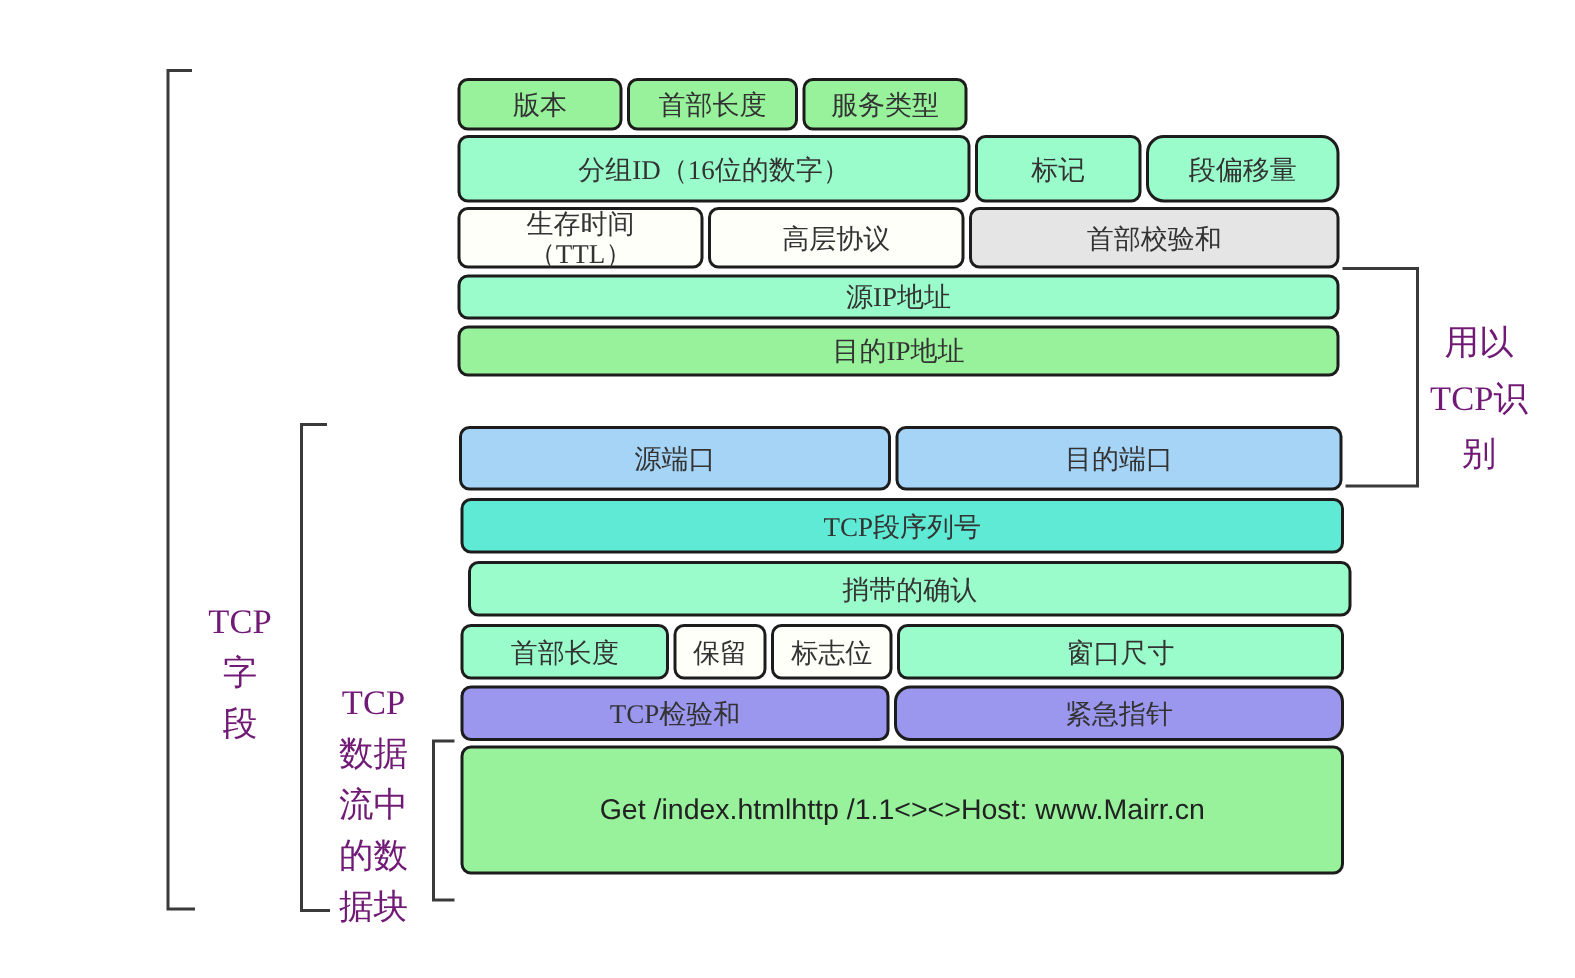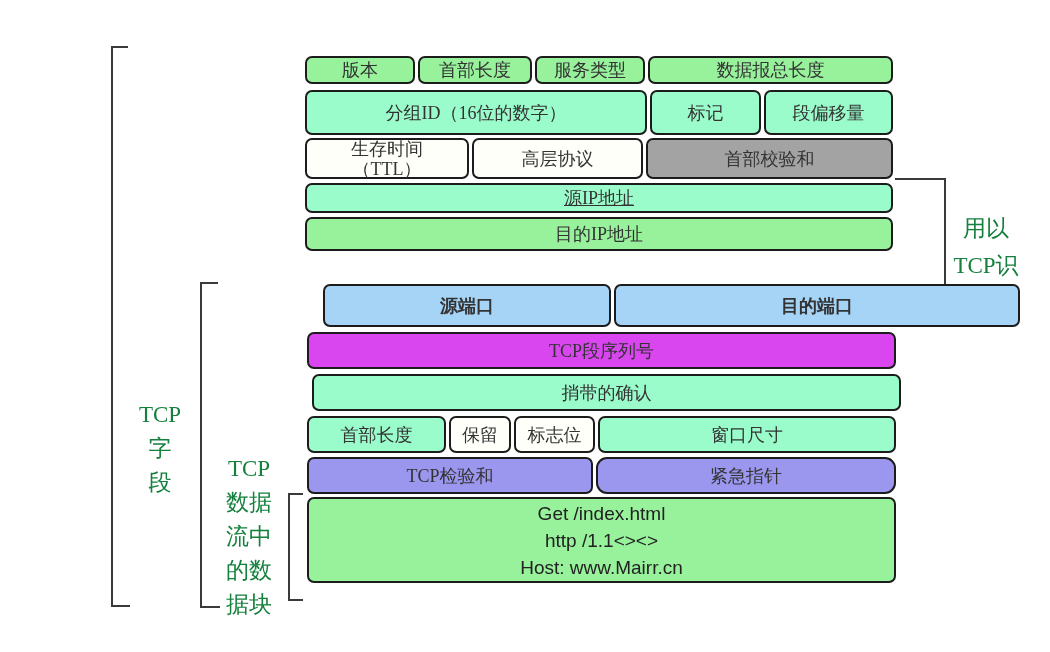--- a/index.html
+++ b/index.html
@@ -19,47 +19,46 @@
     border-radius:7px;
     display:flex;align-items:center;justify-content:center;
     font-size:18px;
     text-align:center;
     flex:0 0 auto;
     background:#ffffff;
   }
   .cell.grow{flex:1 1 auto;}
   .pre{white-space:pre-line;line-height:20px;}
   
-  #ip-row-1{left:305px;top:52px;width:588px;height:35px;align-items:center;}
+  #ip-row-1{left:305px;top:52px;width:537px;height:35px;}
   #ip-row-2{left:305px;top:90px;width:588px;height:45px;}
   #ip-row-3{left:305px;top:138px;width:588px;height:41px;border-radius:16px;}
-  #ip-row-4{left:305px;top:183px;width:588px;height:30px;text-decoration:underline;}
+  #ip-row-4{left:305px;top:183px;width:588px;height:30px;}
   #ip-row-5{left:305px;top:217px;width:588px;height:34px;}
-  #tcp-row-1{left:323px;top:284px;width:697px;height:43px;font-weight:bold;}
+  #tcp-row-1{left:306px;top:284px;width:589px;height:43px;}
   #tcp-row-2{left:307px;top:332px;width:589px;height:37px;}
   #tcp-row-3{left:312px;top:374px;width:589px;height:37px;}
   #tcp-row-4{left:307px;top:416px;width:589px;height:37px;}
   #tcp-row-5{left:307px;top:457px;width:589px;height:37px;}
   #tcp-data-row{left:307px;top:497px;width:589px;height:86px;}
   
   .w110{width:110px;} .w114{width:114px;}
   .w342{width:342px;} .w111{width:111px;}
   .w164{width:164px;} .w171{width:171px;}
   .w288{width:288px;}
   .w139{width:139px;} .w62{width:62px;text-align:right;} .w81{width:81px;}
   .w286{width:286px;}
   
   .datablock{
-    flex-direction:column;
     font-family:"Liberation Sans","DejaVu Sans",sans-serif;
     font-size:19px;line-height:27px;
     color:#222;
   }
   
-  .vlabel{position:absolute;text-align:center;font-size:23px;line-height:34px;color:#15803d;}
+  .vlabel{position:absolute;text-align:center;font-size:23px;line-height:34px;color:#701a75;}
   #ip-packet-label{left:60px;top:272px;width:50px;}
   #tcp-fields-label{left:132px;top:398px;width:56px;}
   #tcp-datablock-label{left:212px;top:452px;width:74px;}
   #tcp-identify-label{left:946px;top:210px;width:80px;line-height:37px;}
   
   #brackets{position:absolute;left:0;top:0;pointer-events:none;}
 </style>
 </head>
 <body>
 
@@ -90,51 +89,50 @@
   <div class="vlabel" id="tcp-identify-label">
     <div>用以</div>
     <div>TCP识</div>
     <div>别</div>
   </div>
 
   <div class="row" id="ip-row-1">
     <div class="cell w110" style="background: rgb(151, 242, 155);">版本</div>
     <div class="cell w114" style="background: rgb(151, 242, 155);">首部长度</div>
     <div class="cell w110" style="background: rgb(151, 242, 155);">服务类型</div>
-    <div class="cell grow" style="background: rgb(151, 242, 155);">数据报总长度</div>
   </div>
 
   <div class="row" id="ip-row-2">
     <div class="cell w342" style="background: rgb(154, 252, 203);">分组ID（16位的数字）</div>
     <div class="cell w111" style="background: rgb(154, 252, 203);">标记</div>
-    <div class="cell grow" style="background: rgb(154, 252, 203);">段偏移量</div>
+    <div class="cell grow" style="background: rgb(154, 252, 203); border-radius: 12px;">段偏移量</div>
   </div>
 
   <div class="row" id="ip-row-3">
     <div class="cell w164 pre" style="background: rgb(255, 255, 250);">生存时间
 （TTL）</div>
     <div class="cell w171" style="background: rgb(255, 255, 250);">高层协议</div>
-    <div class="cell grow" style="background: #a3a3a3;">首部校验和</div>
+    <div class="cell grow" style="background: #e5e5e5;">首部校验和</div>
   </div>
 
   <div class="row" id="ip-row-4">
     <div class="cell grow" style="background: rgb(154, 252, 203);">源IP地址</div>
   </div>
 
   <div class="row" id="ip-row-5">
     <div class="cell grow" style="background: rgb(151, 242, 155);">目的IP地址</div>
   </div>
 
   <div class="row" id="tcp-row-1">
     <div class="cell w288" style="background: rgb(165, 212, 247);">源端口</div>
     <div class="cell grow" style="background: rgb(165, 212, 247);">目的端口</div>
   </div>
 
   <div class="row" id="tcp-row-2">
-    <div class="cell grow" style="background: #d946ef;">TCP段序列号</div>
+    <div class="cell grow" style="background: #5eead4;">TCP段序列号</div>
   </div>
 
   <div class="row" id="tcp-row-3">
     <div class="cell grow" style="background: rgb(154, 252, 203);">捎带的确认</div>
   </div>
 
   <div class="row" id="tcp-row-4">
     <div class="cell w139" style="background: rgb(154, 252, 203);">首部长度</div>
     <div class="cell w62" style="background: rgb(255, 255, 250);">保留</div>
     <div class="cell w81" style="background: rgb(255, 255, 250);">标志位</div>

